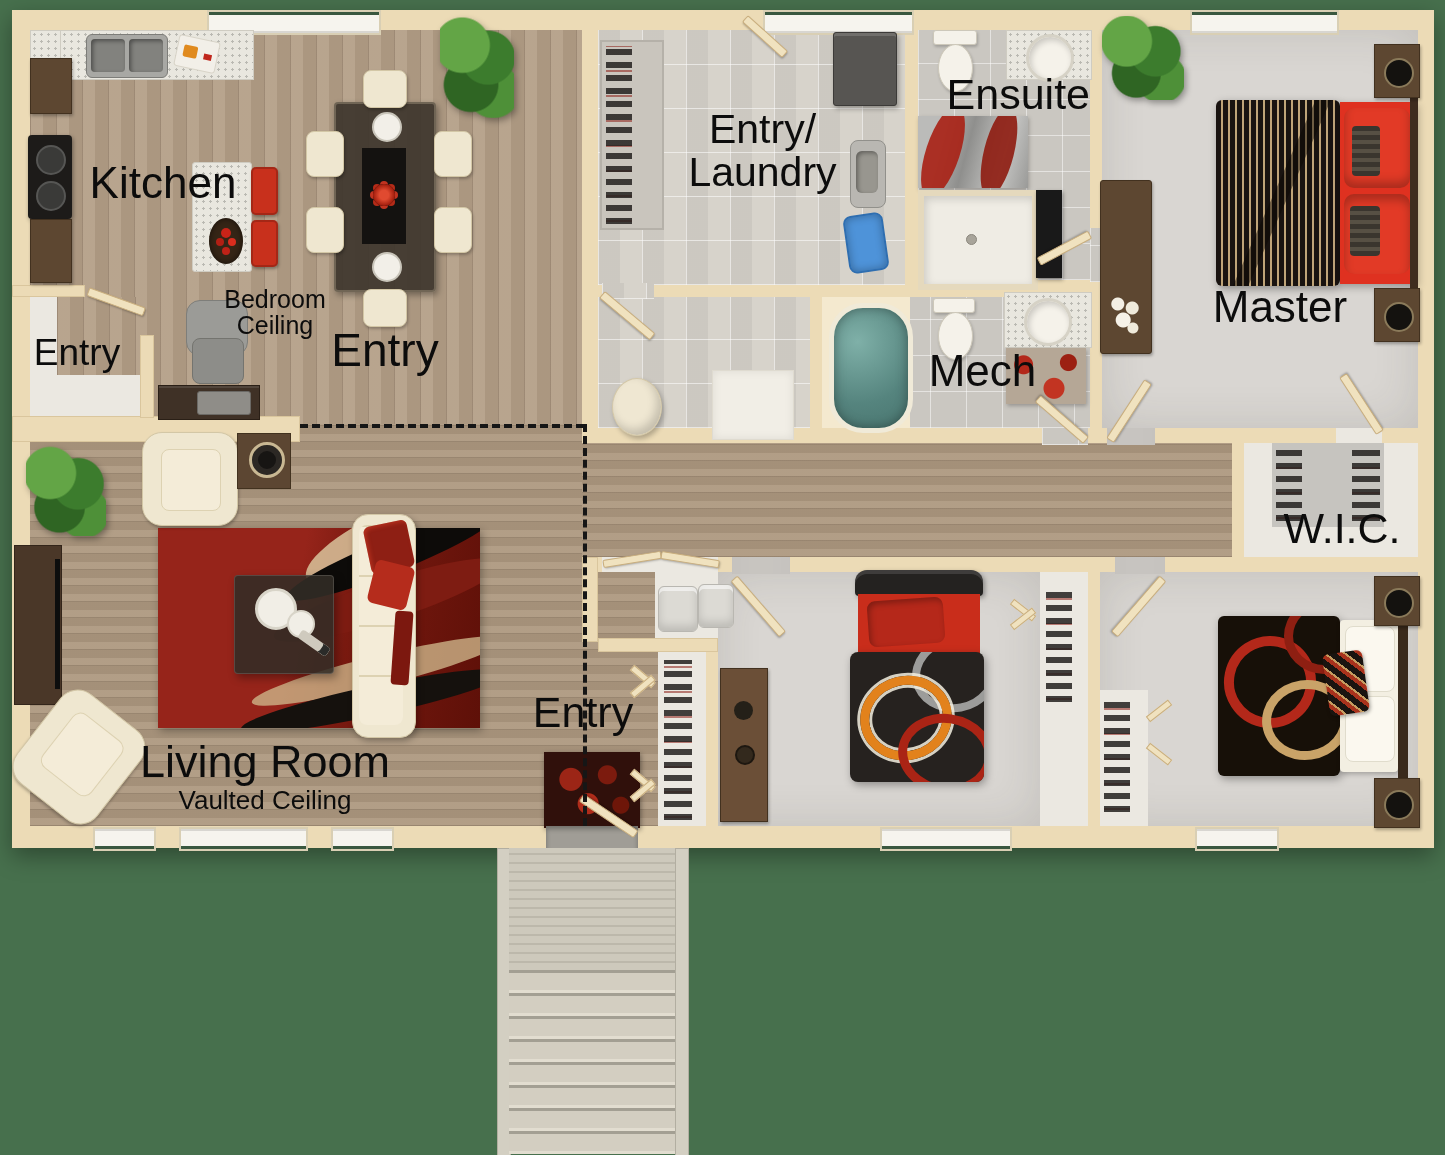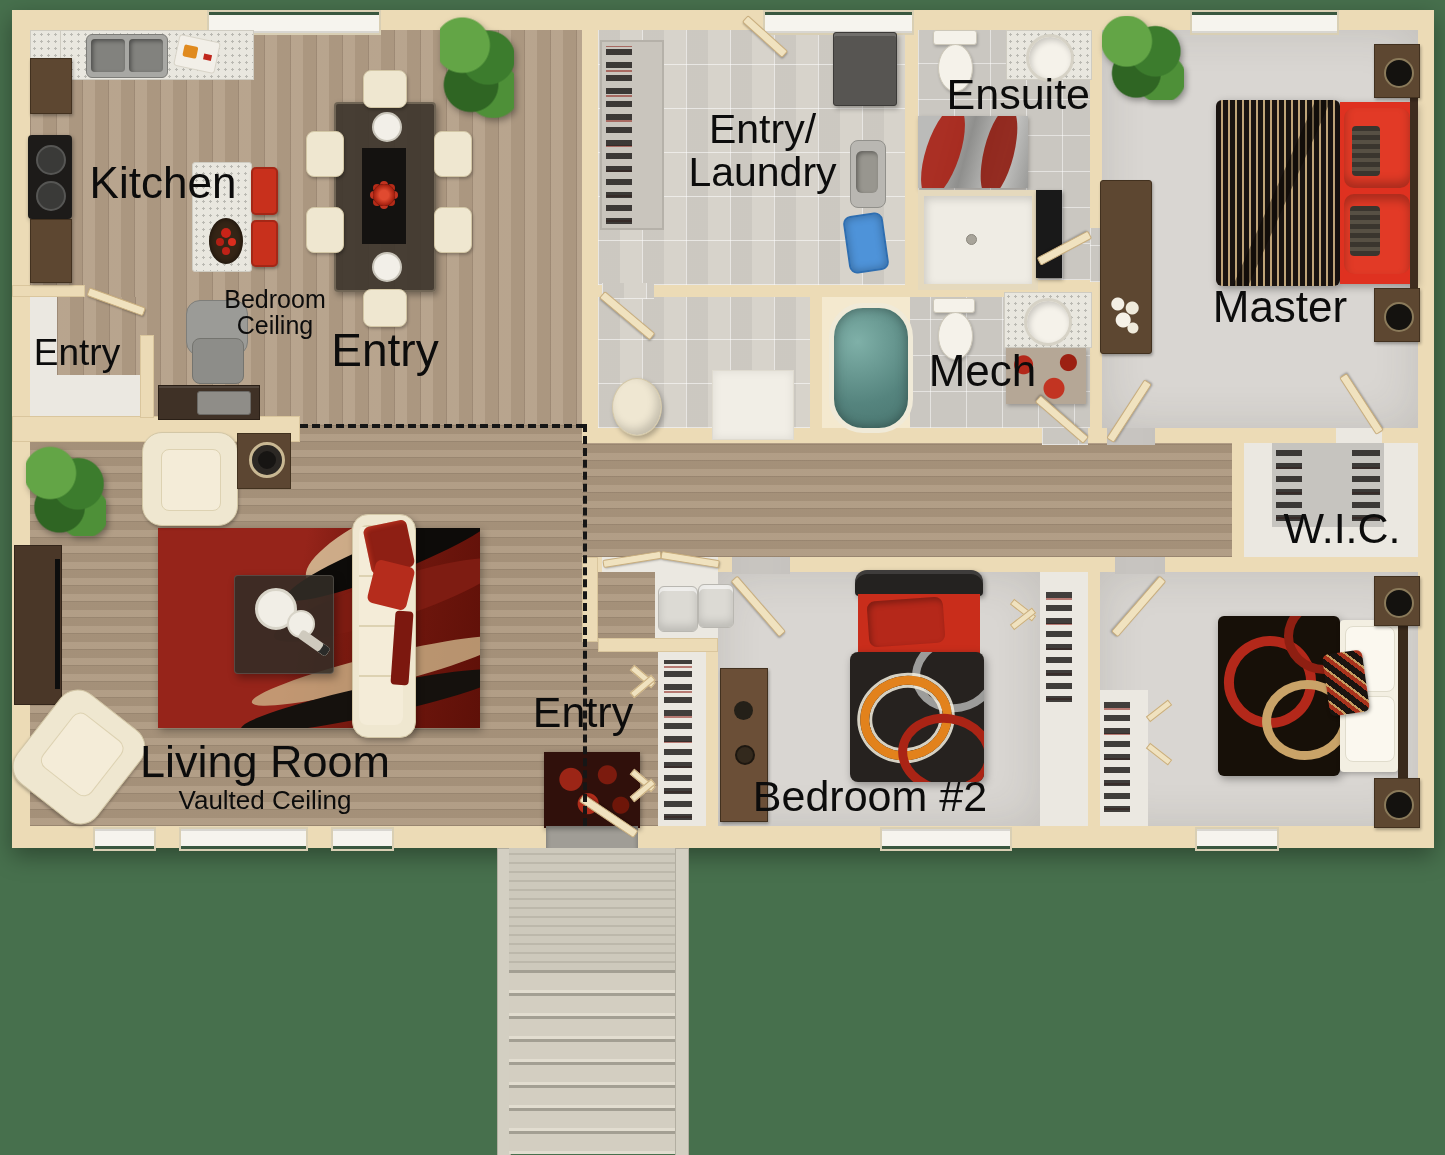--- a/index.html
+++ b/index.html
@@ -316,15 +316,14 @@
     <span>Entry/</span><br>
     <span>Laundry</span>
   </div>
   <div class="a lbl" style="left:905px;top:348px;width:155px;font-size:44px;">Mech</div>
   <div class="a lbl" style="left:900px;top:72px;width:190px;font-size:43px;text-align:right;">Ensuite</div>
   <div class="a lbl" style="left:1150px;top:284px;width:260px;font-size:44px;">
     <span>Master</span><br>
   </div>
   <div class="a lbl" style="left:1252px;top:506px;width:180px;font-size:43px;">W.I.C.</div>
   <div class="a lbl" style="left:518px;top:690px;width:130px;font-size:43px;">Entry</div>
-  <div class="a lbl" style="left:735px;top:774px;width:270px;font-size:43px;">Bedroom #2</div>
 
 </div>
 
 </body></html>

